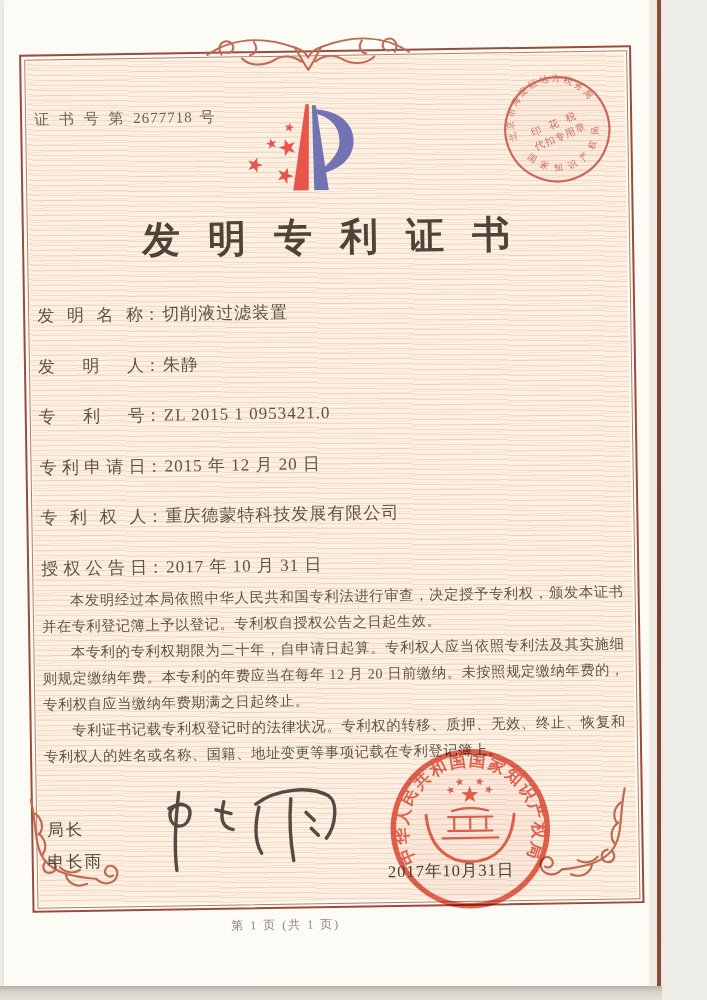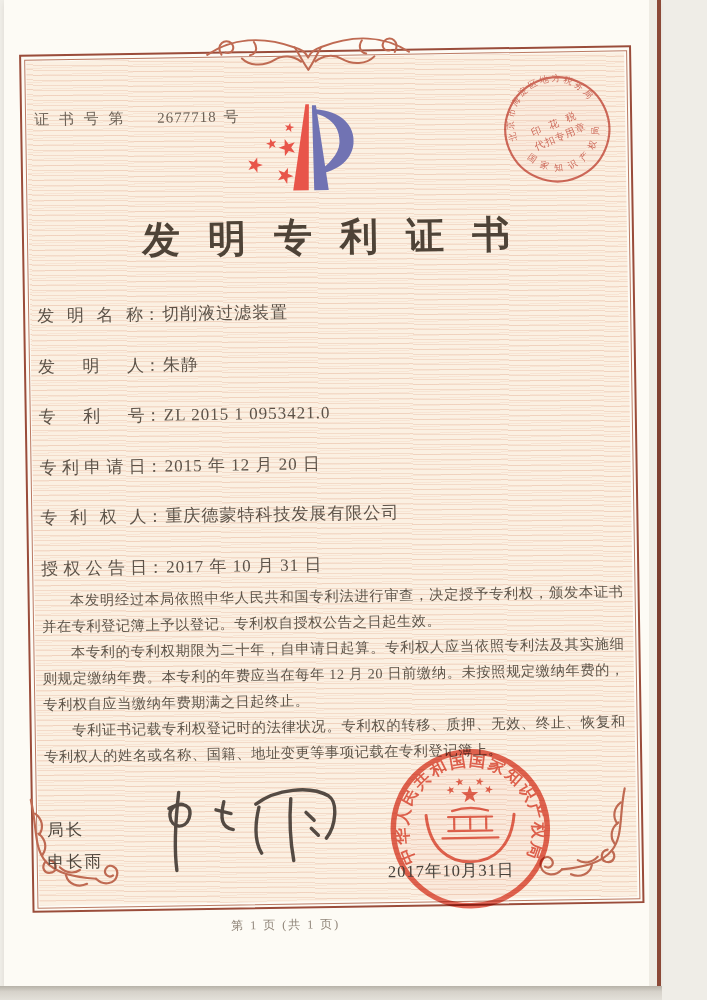--- a/index.html
+++ b/index.html
@@ -17,21 +17,21 @@
       repeating-linear-gradient(1.5deg, rgba(224,160,130,.28) 0 1px, rgba(255,255,255,0) 1px 5px),
       repeating-linear-gradient(-1deg, rgba(224,160,130,.14) 0 1px, rgba(255,255,255,0) 1px 7px);}
 
   .ornament-top{position:absolute;left:204px;top:26px;z-index:4;}
   .corner{position:absolute;z-index:3;}
   .corner.bl{left:16px;top:788px;}
   .corner.br{left:522px;top:786px;}
 
   .cert-no{position:absolute;left:36px;top:106px;z-index:5;font-size:15px;color:#6d6257;
            letter-spacing:3px;}
-  .cert-no .num{letter-spacing:1px;margin-left:24px;}
+  .cert-no .num{letter-spacing:1px;}
 
   .logo{position:absolute;left:238px;top:100px;z-index:5;}
 
   .title{position:absolute;left:22px;top:212px;width:608px;z-index:5;text-align:center;
          font-size:38px;font-weight:bold;color:#4e4337;letter-spacing:28px;text-indent:28px;}
 
   .fields{position:absolute;left:36px;top:300px;width:582px;z-index:5;}
   .frow{height:50.5px;font-size:17px;color:#5d5349;white-space:nowrap;}
   .flabel{display:inline-block;width:106px;text-align:justify;text-align-last:justify;
           vertical-align:top;}

